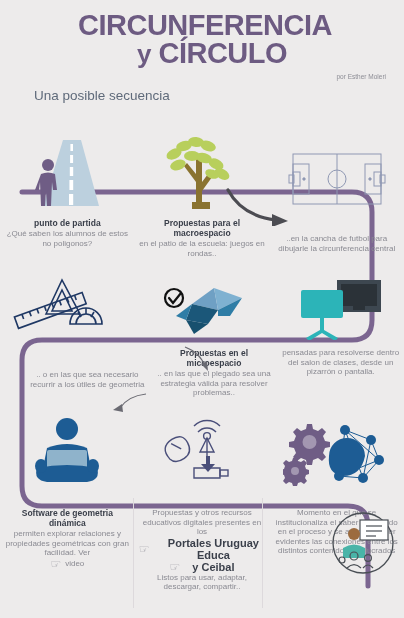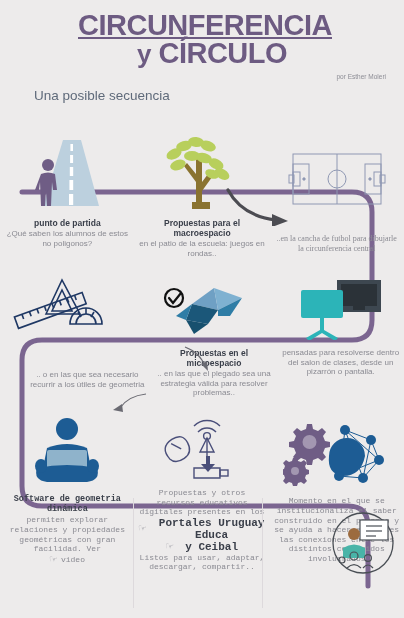--- a/index.html
+++ b/index.html
@@ -16,21 +16,21 @@
   }
 
   
   .title-block { padding: 12px 0 0 0; }
   .title-l1, .title-l2 {
     font-weight: bold;
     color: #6d5b82;
     letter-spacing: -0.5px;
     line-height: 0.95;
   }
-  .title-l1 { font-size: 29px; text-align: center; padding-left: 6px; text-decoration: underline; }
+  .title-l1 { font-size: 29px; text-align: center; padding-left: 6px; }
   .title-l2 { font-size: 29px; text-align: center; padding-left: 20px; }
   .title-l2 .small { font-size: 26px; font-weight: bold; }
   .byline {
     text-align: right;
     padding: 6px 18px 0 0;
     font-size: 6.5px;
     color: #8d8d95;
   }
   .subtitle {
     text-align: left;
@@ -57,31 +57,31 @@
     font-size: 8px; color: #8a8a92; line-height: 1.2;
   }
   .kw { font-weight: bold; color: #3a3f4a; font-size: 11px; padding-left: 8px; }
 
   
   #row1 { top: 132px; }
   #row1 .icons { height: 78px; }
   #row1 .texts { margin-top: 8px; align-items: flex-start; }
   #row1 .txt-cell:nth-child(1) { padding-top: 0px; }
   #row1 .txt-cell:nth-child(2) { padding-top: 0px; }
-  #row1 .txt-cell:nth-child(3) { padding-top: 16px; font-family: Liberation Serif, serif; }
+  #row1 .txt-cell:nth-child(3) { padding-top: 16px; }
 
   #row2 { top: 272px; }
   #row2 .icons { height: 68px; }
   #row2 .texts { margin-top: 8px; align-items: flex-start; }
   #row2 .txt-cell:nth-child(1) { padding-top: 22px; margin-left: 24px; }
   #row2 .txt-cell:nth-child(3) { padding-top: 0px; }
 
   #row3 { top: 414px; }
   #row3 .icons { height: 72px; }
-  #row3 .texts { margin-top: 2px; align-items: center; font-family: Liberation Mono, monospace; }
+  #row3 .texts { margin-top: 22px; align-items: flex-start; }
 
   
   .sep { position: absolute; width: 1px; background: #ddd9dc; }
 
   
   .arrow-svg { position: absolute; }
 
   
   .hand { color: #9b9ba3; font-size: 12px; line-height: 1; }
   .hand-row { display: flex; align-items: center; justify-content: center; gap: 4px; }

